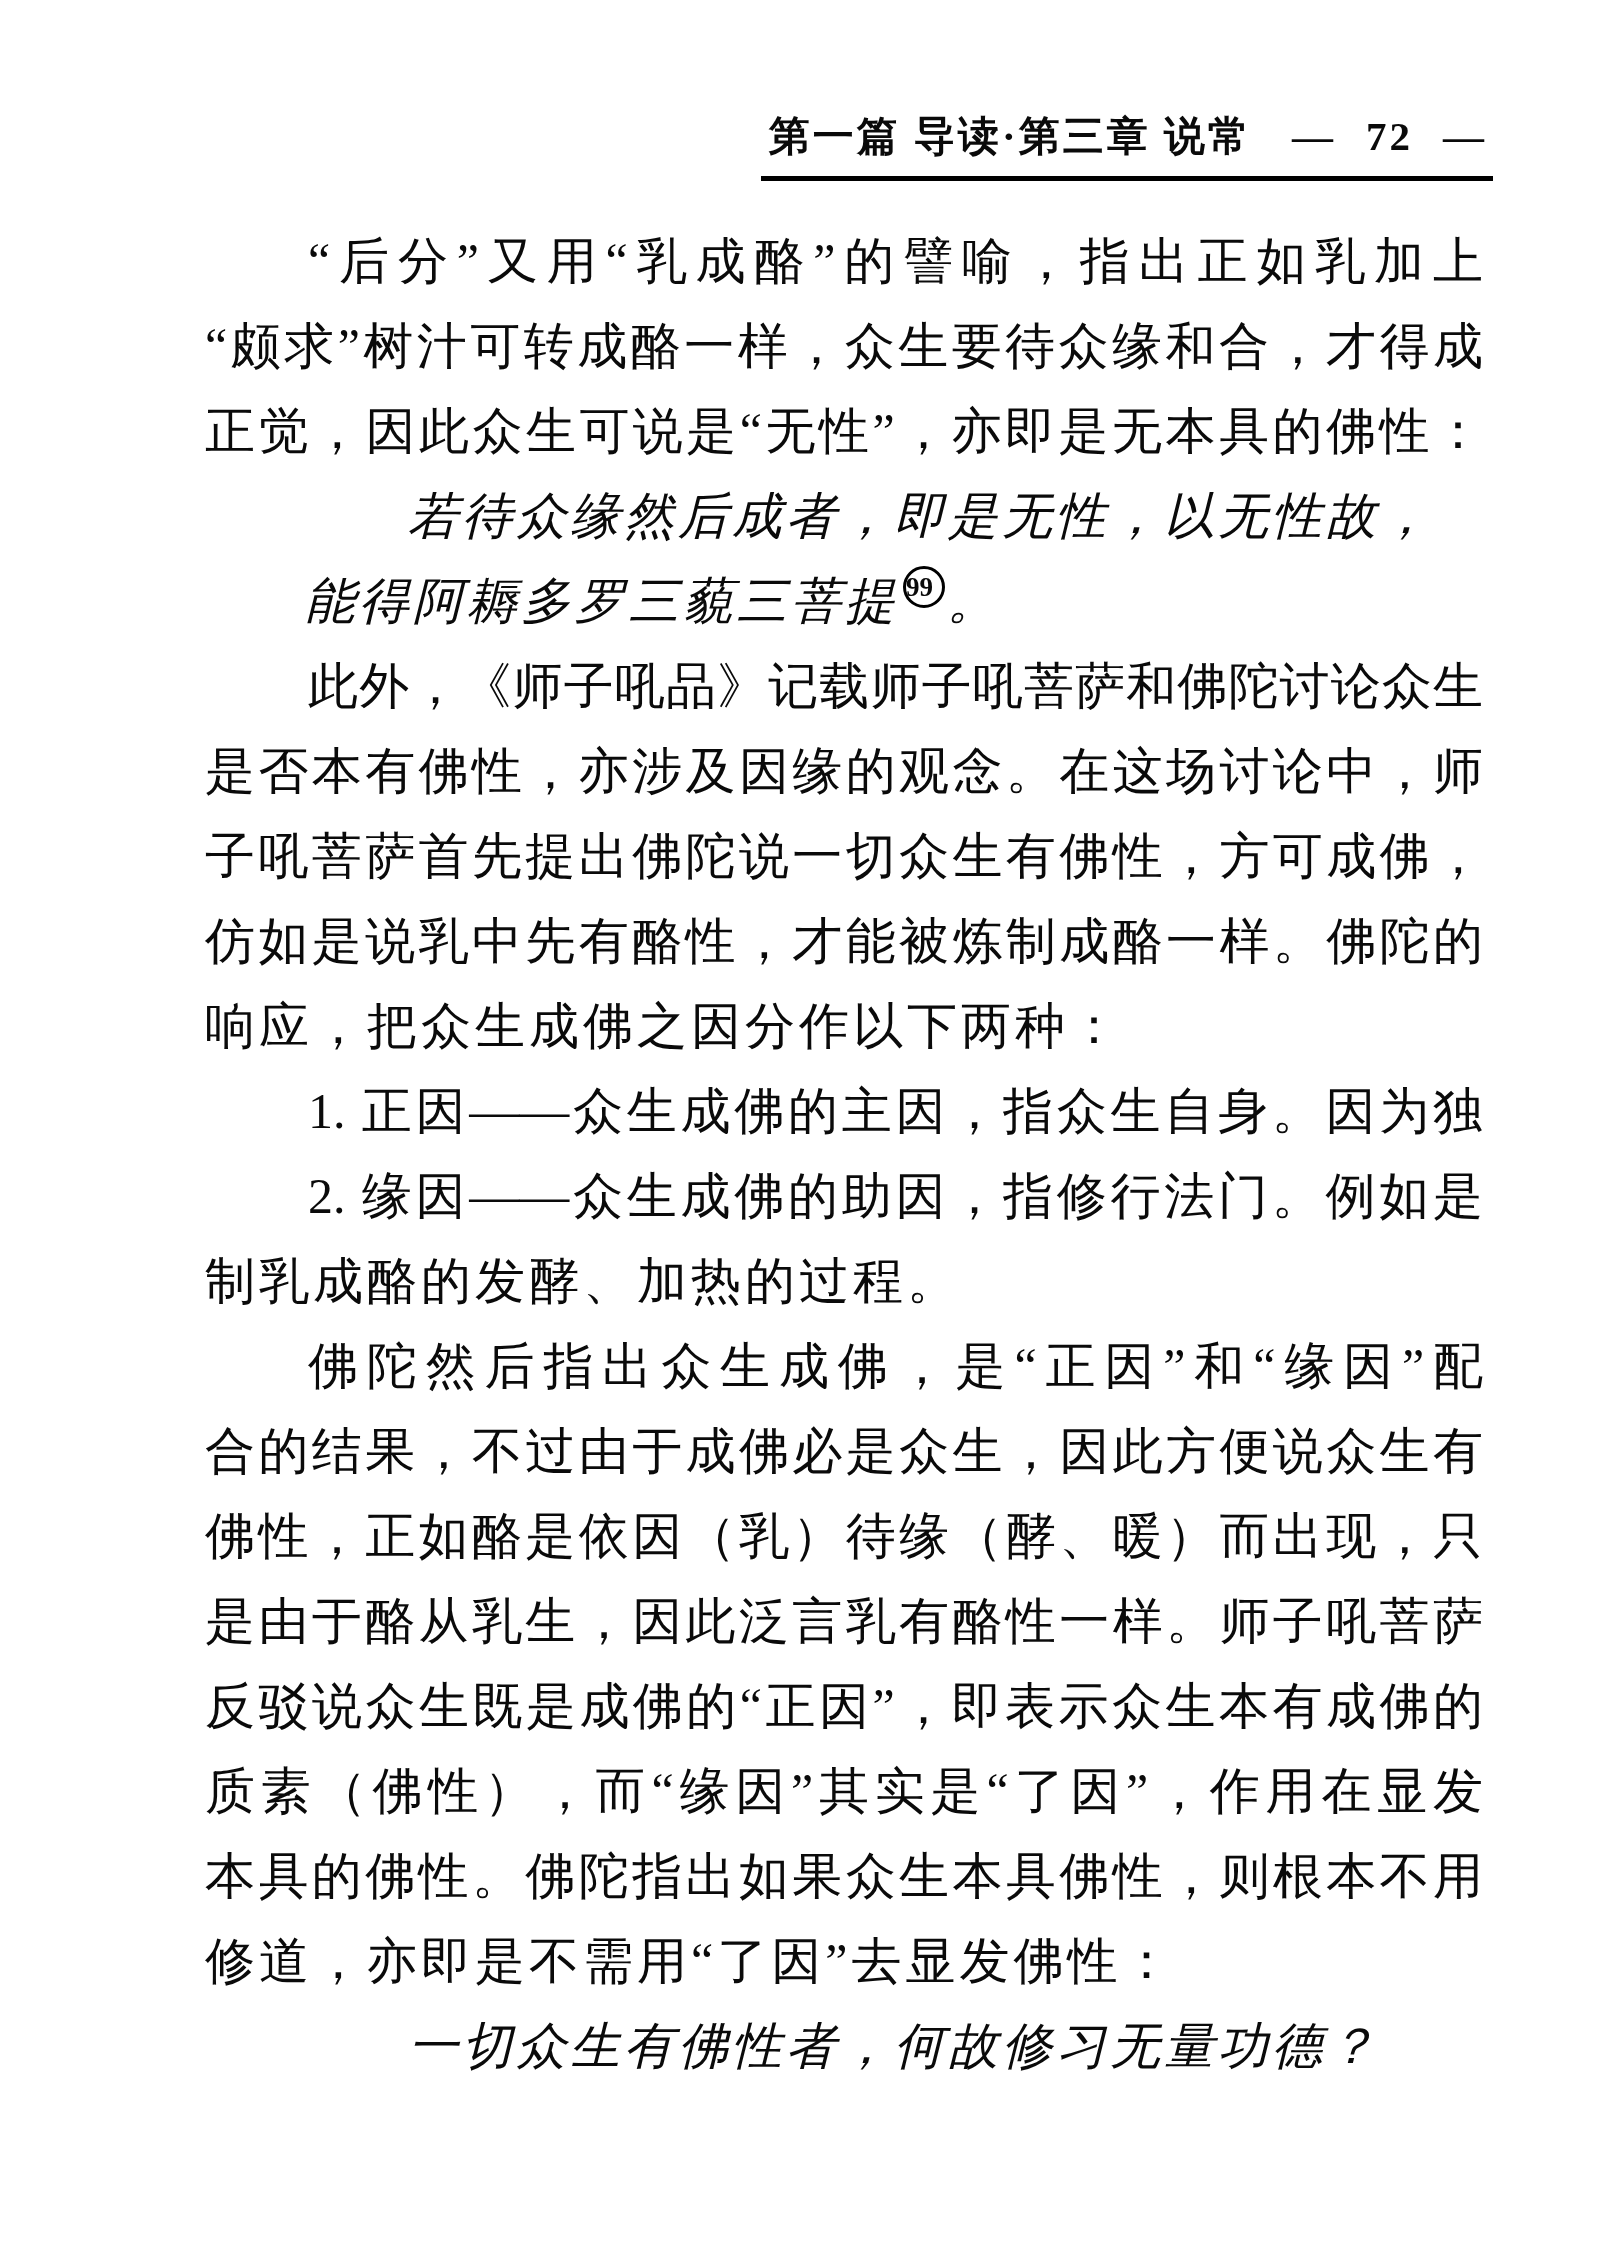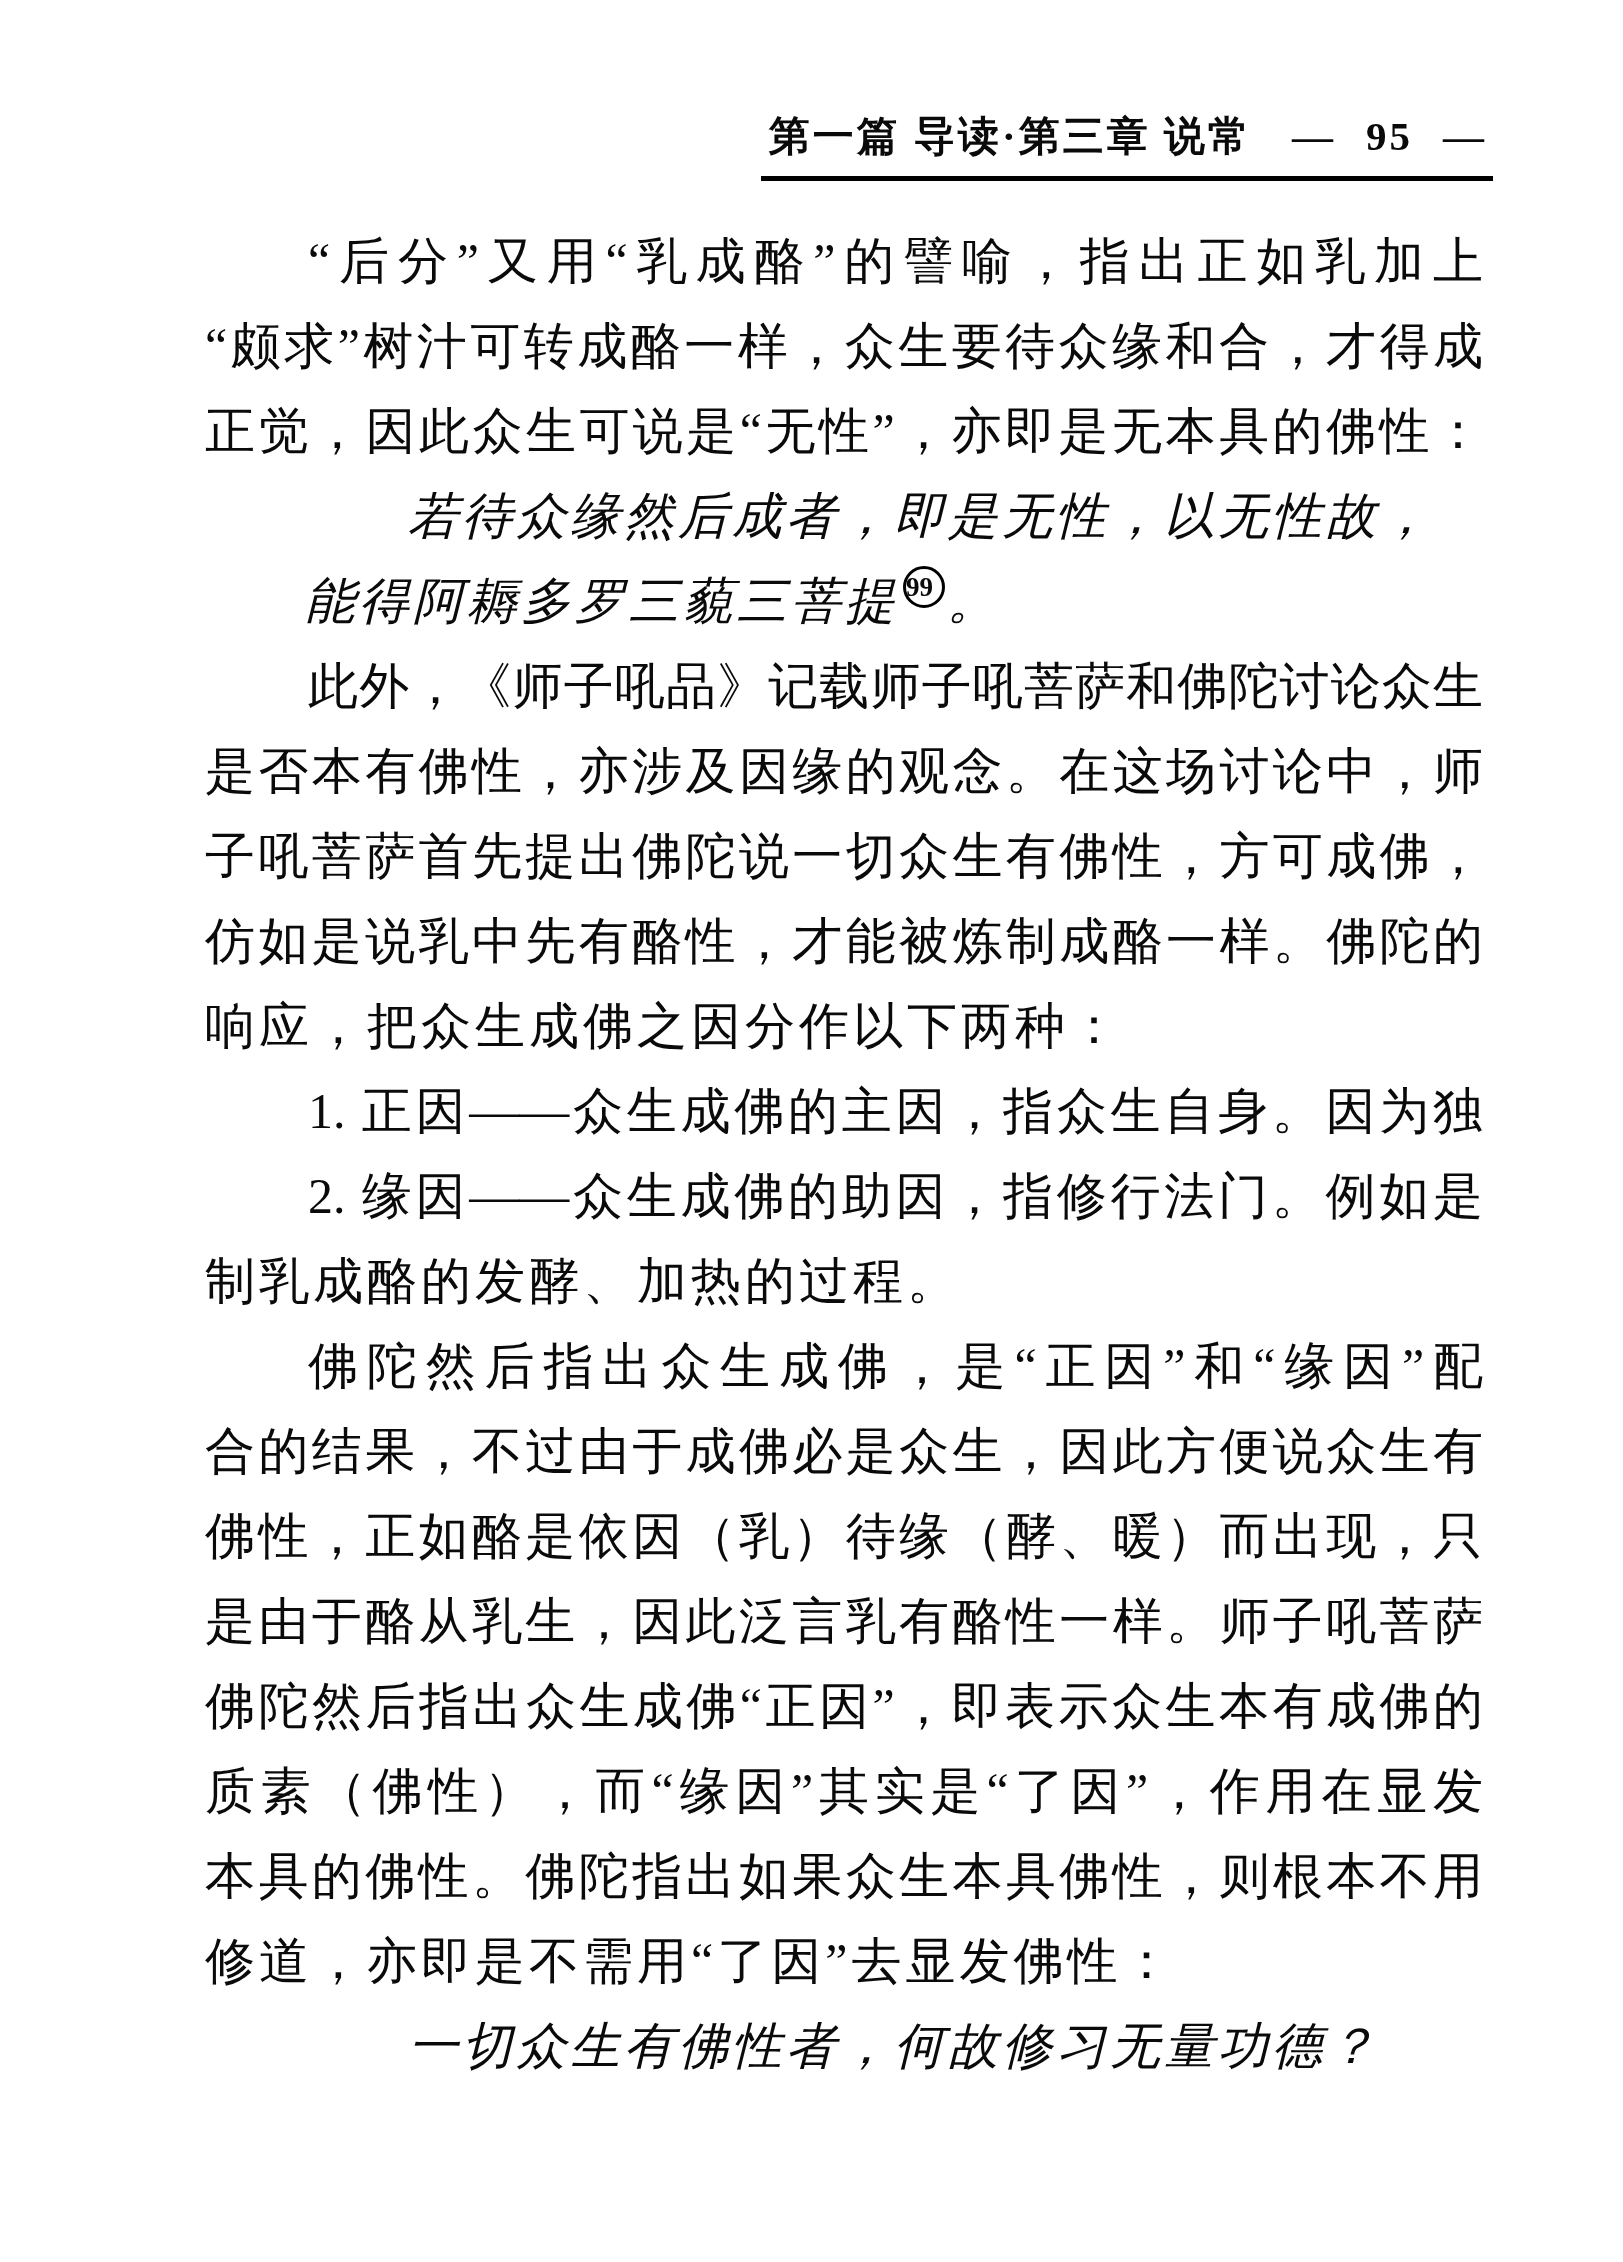--- a/index.html
+++ b/index.html
@@ -86,21 +86,21 @@
 </head>
 <body>
 
 <div class="page">
 
   <div class="header">
     <div class="header-inner">
       <span>第一篇 导读·第三章 说常</span>
       <span class="pg">
         <span>—</span>
-        <span>95</span>
+        <span>72</span>
         <span>—</span>
       </span>
     </div>
   </div>
 
   <div class="body-block">
       <div class="line just ind-first"><span>“后分”又用“乳成酪”的譬喻，指出正如乳加上</span></div>
       <div class="line just"><span>“颇求”树汁可转成酪一样，众生要待众缘和合，才得成</span></div>
       <div class="line just"><span>正觉，因此众生可说是“无性”，亦即是无本具的佛性：</span></div>
       <div class="line kai ind-q-deep"><span>若待众缘然后成者，即是无性，以无性故，</span></div>
@@ -110,21 +110,21 @@
       <div class="line just"><span>子吼菩萨首先提出佛陀说一切众生有佛性，方可成佛，</span></div>
       <div class="line just"><span>仿如是说乳中先有酪性，才能被炼制成酪一样。佛陀的</span></div>
       <div class="line"><span>响应，把众生成佛之因分作以下两种：</span></div>
       <div class="line just ind-first"><span>1. 正因——众生成佛的主因，指众生自身。因为独</span></div>
       <div class="line just ind-first"><span>2. 缘因——众生成佛的助因，指修行法门。例如是</span></div>
       <div class="line"><span>制乳成酪的发酵、加热的过程。</span></div>
       <div class="line just ind-first"><span>佛陀然后指出众生成佛，是“正因”和“缘因”配</span></div>
       <div class="line just"><span>合的结果，不过由于成佛必是众生，因此方便说众生有</span></div>
       <div class="line just"><span>佛性，正如酪是依因（乳）待缘（酵、暖）而出现，只</span></div>
       <div class="line just"><span>是由于酪从乳生，因此泛言乳有酪性一样。师子吼菩萨</span></div>
-      <div class="line just"><span>佛陀然后指出众生成佛“正因”，即表示众生本有成佛的</span></div>
+      <div class="line just"><span>反驳说众生既是成佛的“正因”，即表示众生本有成佛的</span></div>
       <div class="line just"><span>质素（佛性），而“缘因”其实是“了因”，作用在显发</span></div>
       <div class="line just"><span>本具的佛性。佛陀指出如果众生本具佛性，则根本不用</span></div>
       <div class="line"><span>修道，亦即是不需用“了因”去显发佛性：</span></div>
       <div class="line kai ind-q-deep"><span>一切众生有佛性者，何故修习无量功德？</span></div>
     </div>
 
 </div>
 
 
 </body></html>

